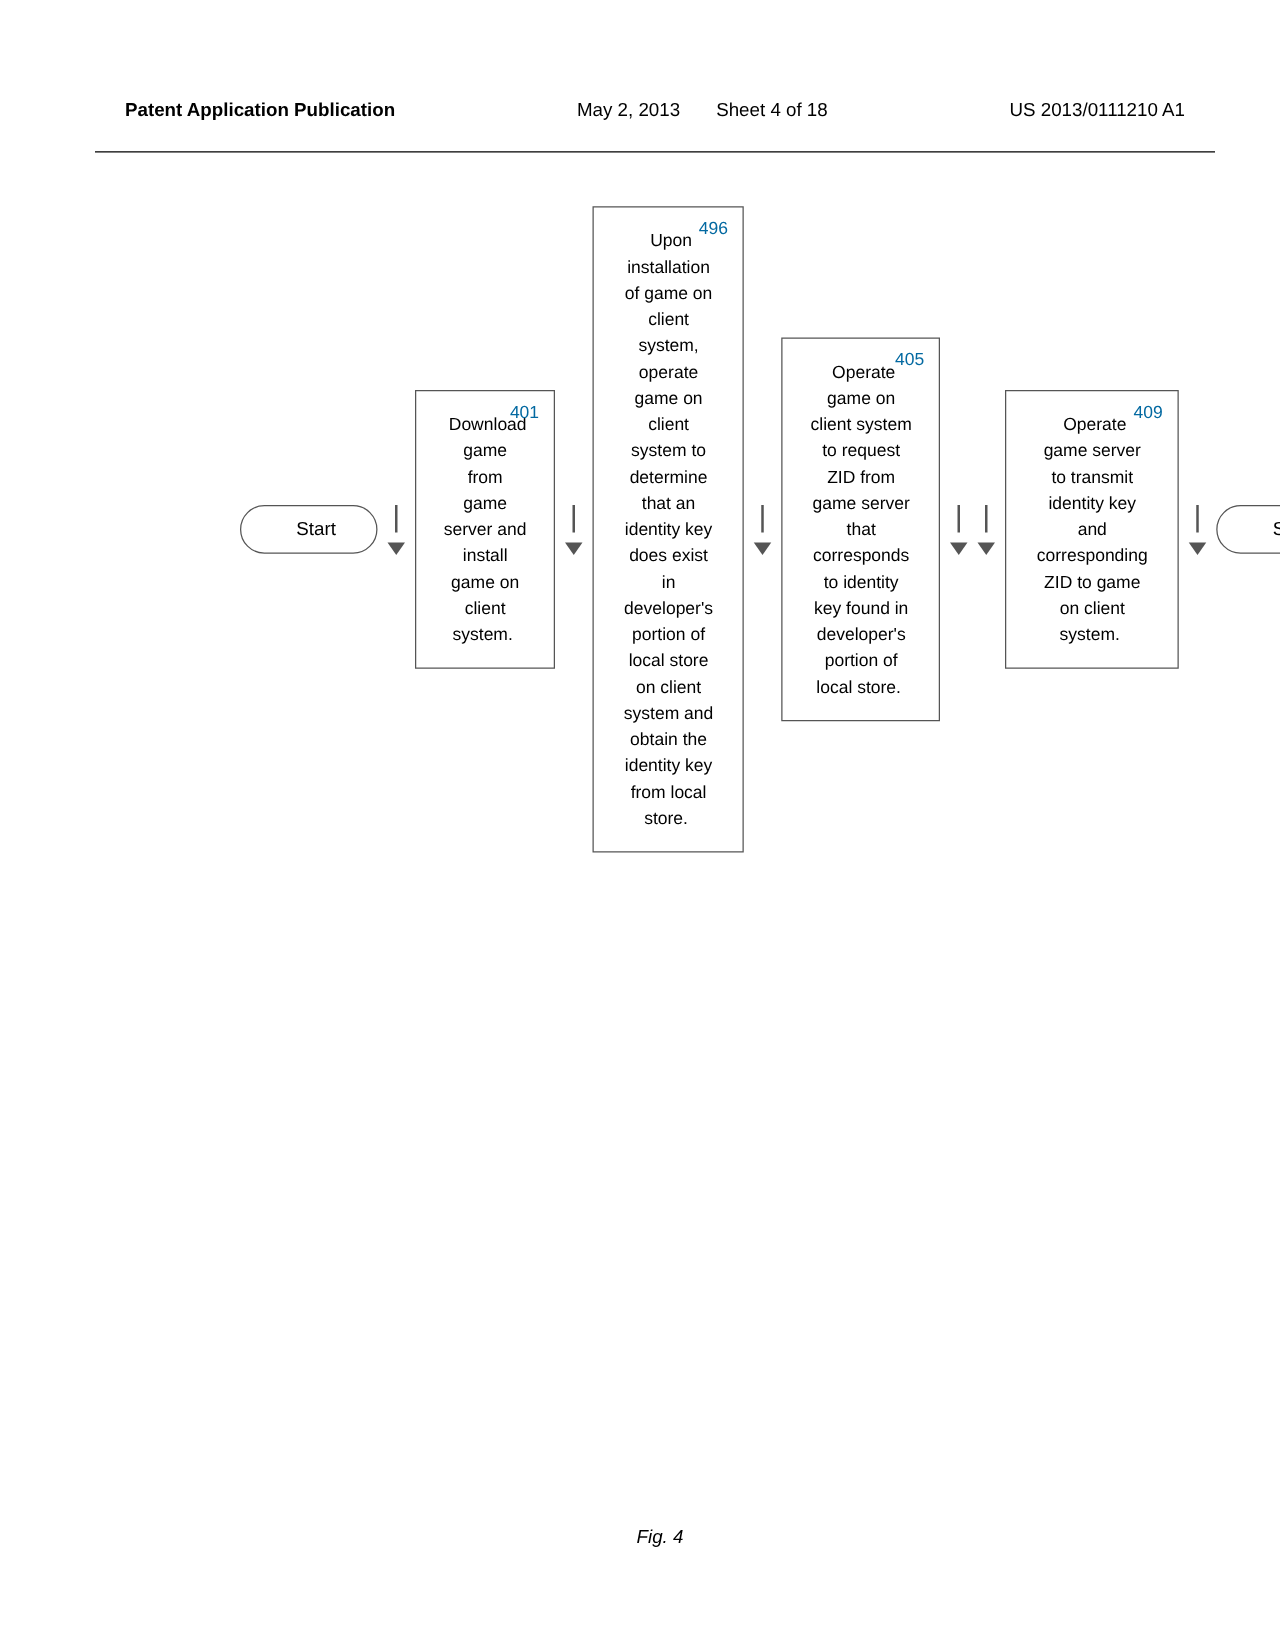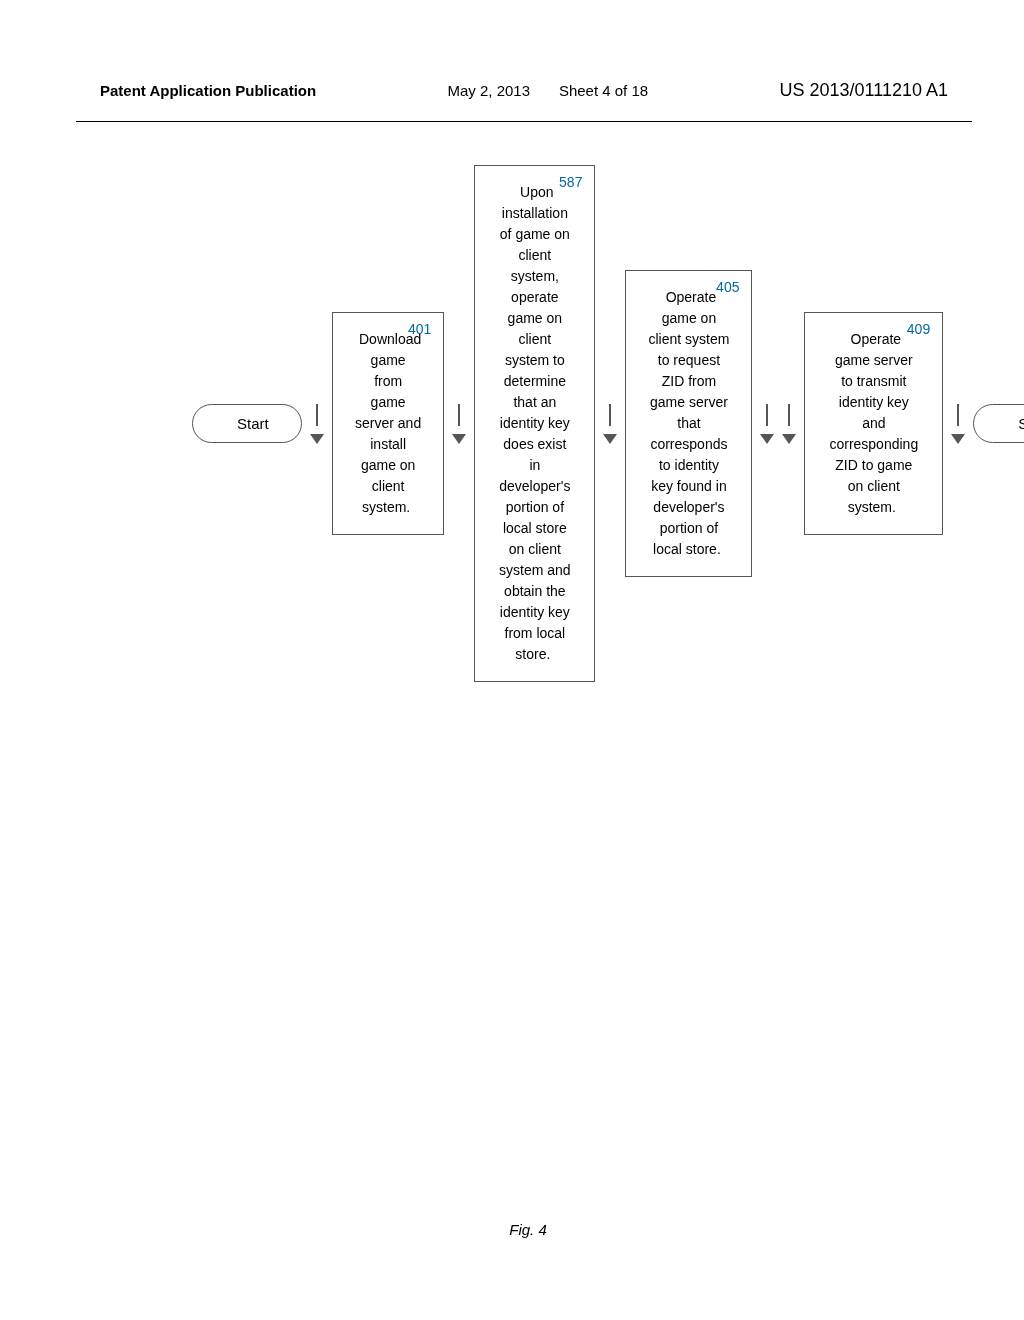--- a/index.html
+++ b/index.html
@@ -37,21 +37,21 @@
       color: #000;
     }
 
     .header-center {
       font-size: 15px;
       color: #000;
       text-align: right;
     }
 
     .header-right {
-      font-size: 18px;
+      font-size: 15px;
       color: #000;
     }
 
     
     .header-divider {
       position: absolute;
       top: 105px;
       left: 60px;
       right: 60px;
       height: 1px;
@@ -174,21 +174,21 @@
 
     <div class="arrow-down">
       <div class="arrow-line" style="height:22px;"></div>
       <div class="arrow-head"></div>
     </div>
 
     <div class="process-box">
       <div class="process-box-inner">
         <span>Upon installation of game on client system, operate game on client system to determine that an identity key does exist in developer's portion of local store on client system and obtain the identity key from local store.</span>
       </div>
-      <span class="step-label">587</span>
+      <span class="step-label">496</span>
     </div>
 
     <div class="arrow-down">
       <div class="arrow-line" style="height:22px;"></div>
       <div class="arrow-head"></div>
     </div>
 
     <div class="process-box">
       <div class="process-box-inner">
         <span>Operate game on client system to request ZID from game server that corresponds to identity key found in developer's portion of local store.</span>

